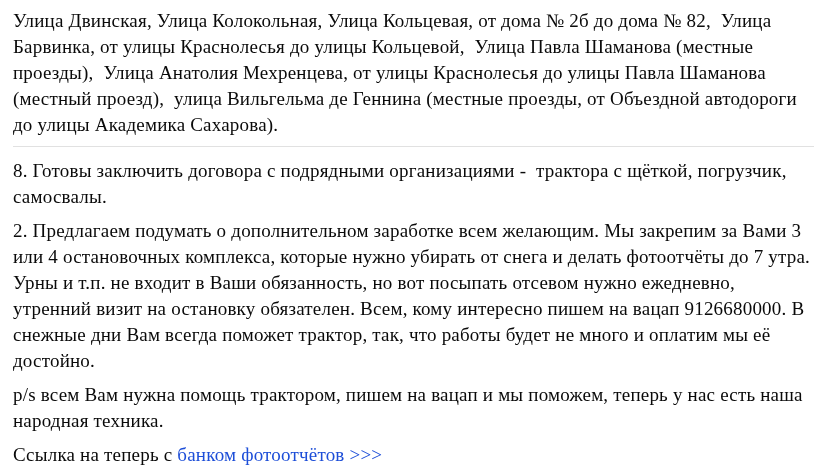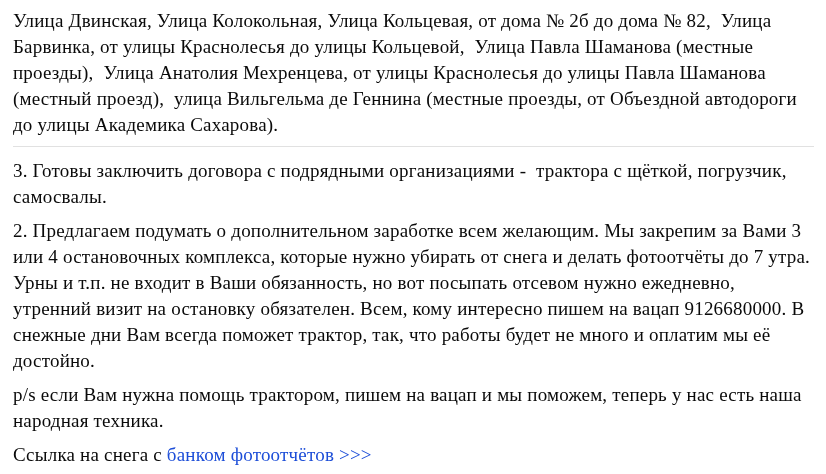--- a/index.html
+++ b/index.html
@@ -43,23 +43,23 @@
 </style>
 </head>
 <body>
 
 <div class="page">
 
   <p class="para streets">Улица Двинская, Улица Колокольная, Улица Кольцевая, от дома № 2б до дома № 82,  Улица Барвинка, от улицы Краснолесья до улицы Кольцевой,  Улица Павла Шаманова (местные проезды),  Улица Анатолия Мехренцева, от улицы Краснолесья до улицы Павла Шаманова (местный проезд),  улица Вильгельма де Геннина (местные проезды, от Объездной автодороги до улицы Академика Сахарова).</p>
 
   <hr class="divider">
 
-  <p class="para">3. Готовы заключить договора с подрядными организациями -  трактора с щёткой, погрузчик, самосвалы.</p>
+  <p class="para">8. Готовы заключить договора с подрядными организациями -  трактора с щёткой, погрузчик, самосвалы.</p>
 
   <p class="para">2. Предлагаем подумать о дополнительном заработке всем желающим. Мы закрепим за Вами 3 или 4 остановочных комплекса, которые нужно убирать от снега и делать фотоотчёты до 7 утра. Урны и т.п. не входит в Ваши обязанность, но вот посыпать отсевом нужно ежедневно, утренний визит на остановку обязателен. Всем, кому интересно пишем на вацап 9126680000. В снежные дни Вам всегда поможет трактор, так, что работы будет не много и оплатим мы её достойно.</p>
 
-  <p class="para">p/s если Вам нужна помощь трактором, пишем на вацап и мы поможем, теперь у нас есть наша народная техника.</p>
+  <p class="para">p/s всем Вам нужна помощь трактором, пишем на вацап и мы поможем, теперь у нас есть наша народная техника.</p>
 
-  <p class="para"><span>Ссылка на снега с </span><a class="link">банком фотоотчётов &gt;&gt;&gt;</a></p>
+  <p class="para"><span>Ссылка на теперь с </span><a class="link">банком фотоотчётов &gt;&gt;&gt;</a></p>
 
   <p class="para">Председатель Совета ТОС "Академический" Денис Каракоз</p>
 
 </div>
 
 </body></html>

